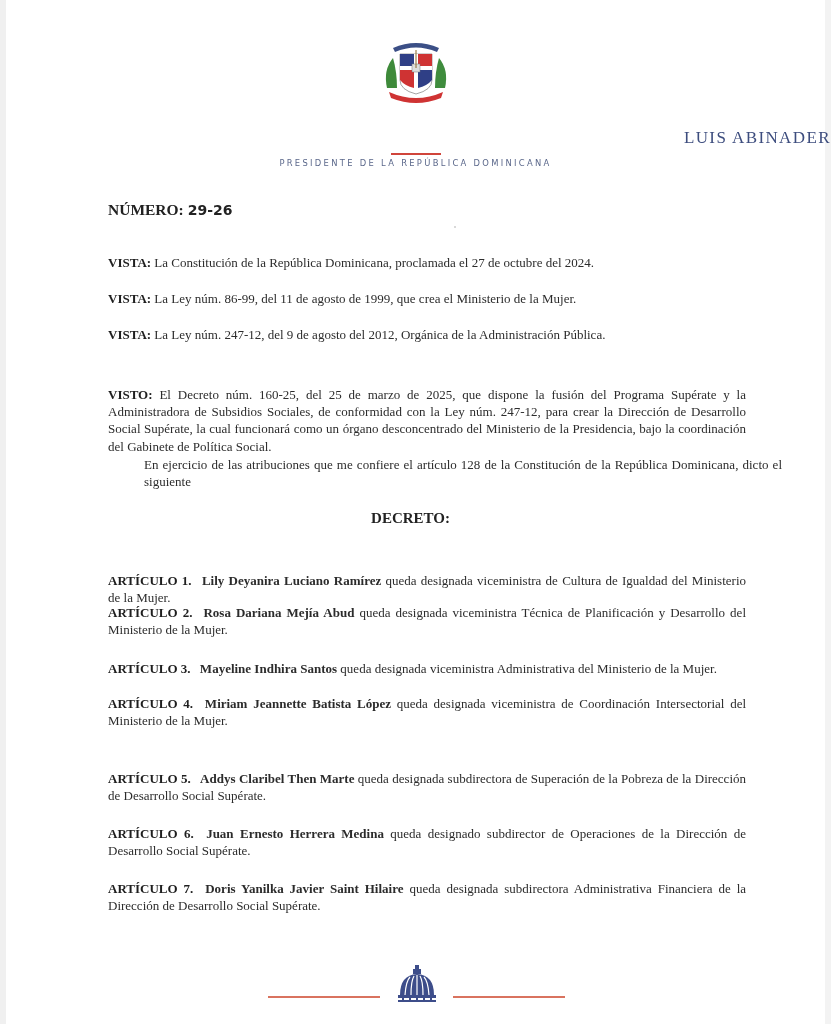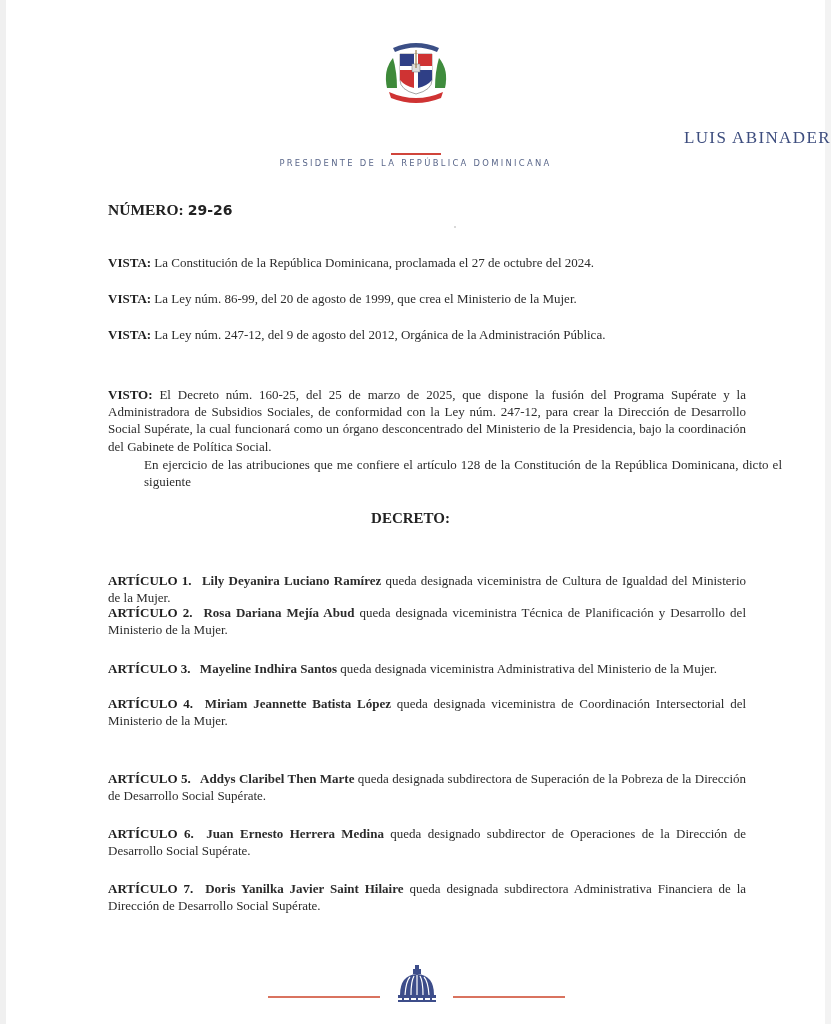--- a/index.html
+++ b/index.html
@@ -81,21 +81,21 @@
   <span class="num">29-26</span>
 </div>
 <div class="speck"></div>
 
 <div class="para" style="top:254px;">
   <span class="lbl">VISTA:</span>
   <span>La Constitución de la República Dominicana, proclamada el 27 de octubre del 2024.</span>
 </div>
 <div class="para" style="top:290px;">
   <span class="lbl">VISTA:</span>
-  <span>La Ley núm. 86-99, del 20 de agosto de 1999, que crea el Ministerio de la Mujer.</span>
+  <span>La Ley núm. 86-99, del 11 de agosto de 1999, que crea el Ministerio de la Mujer.</span>
 </div>
 <div class="para" style="top:326px;">
   <span class="lbl">VISTA:</span>
   <span>La Ley núm. 247-12, del 9 de agosto del 2012, Orgánica de la Administración Pública.</span>
 </div>
 <div class="para" style="top:362px;margin-top:24px;">
   <span class="lbl">VISTO:</span>
   <span>El Decreto núm. 160-25, del 25 de marzo de 2025, que dispone la fusión del Programa Supérate y la Administradora de Subsidios Sociales, de conformidad con la Ley núm. 247-12, para crear la Dirección de Desarrollo Social Supérate, la cual funcionará como un órgano desconcentrado del Ministerio de la Presidencia, bajo la coordinación del Gabinete de Política Social.</span>
 </div>
 

